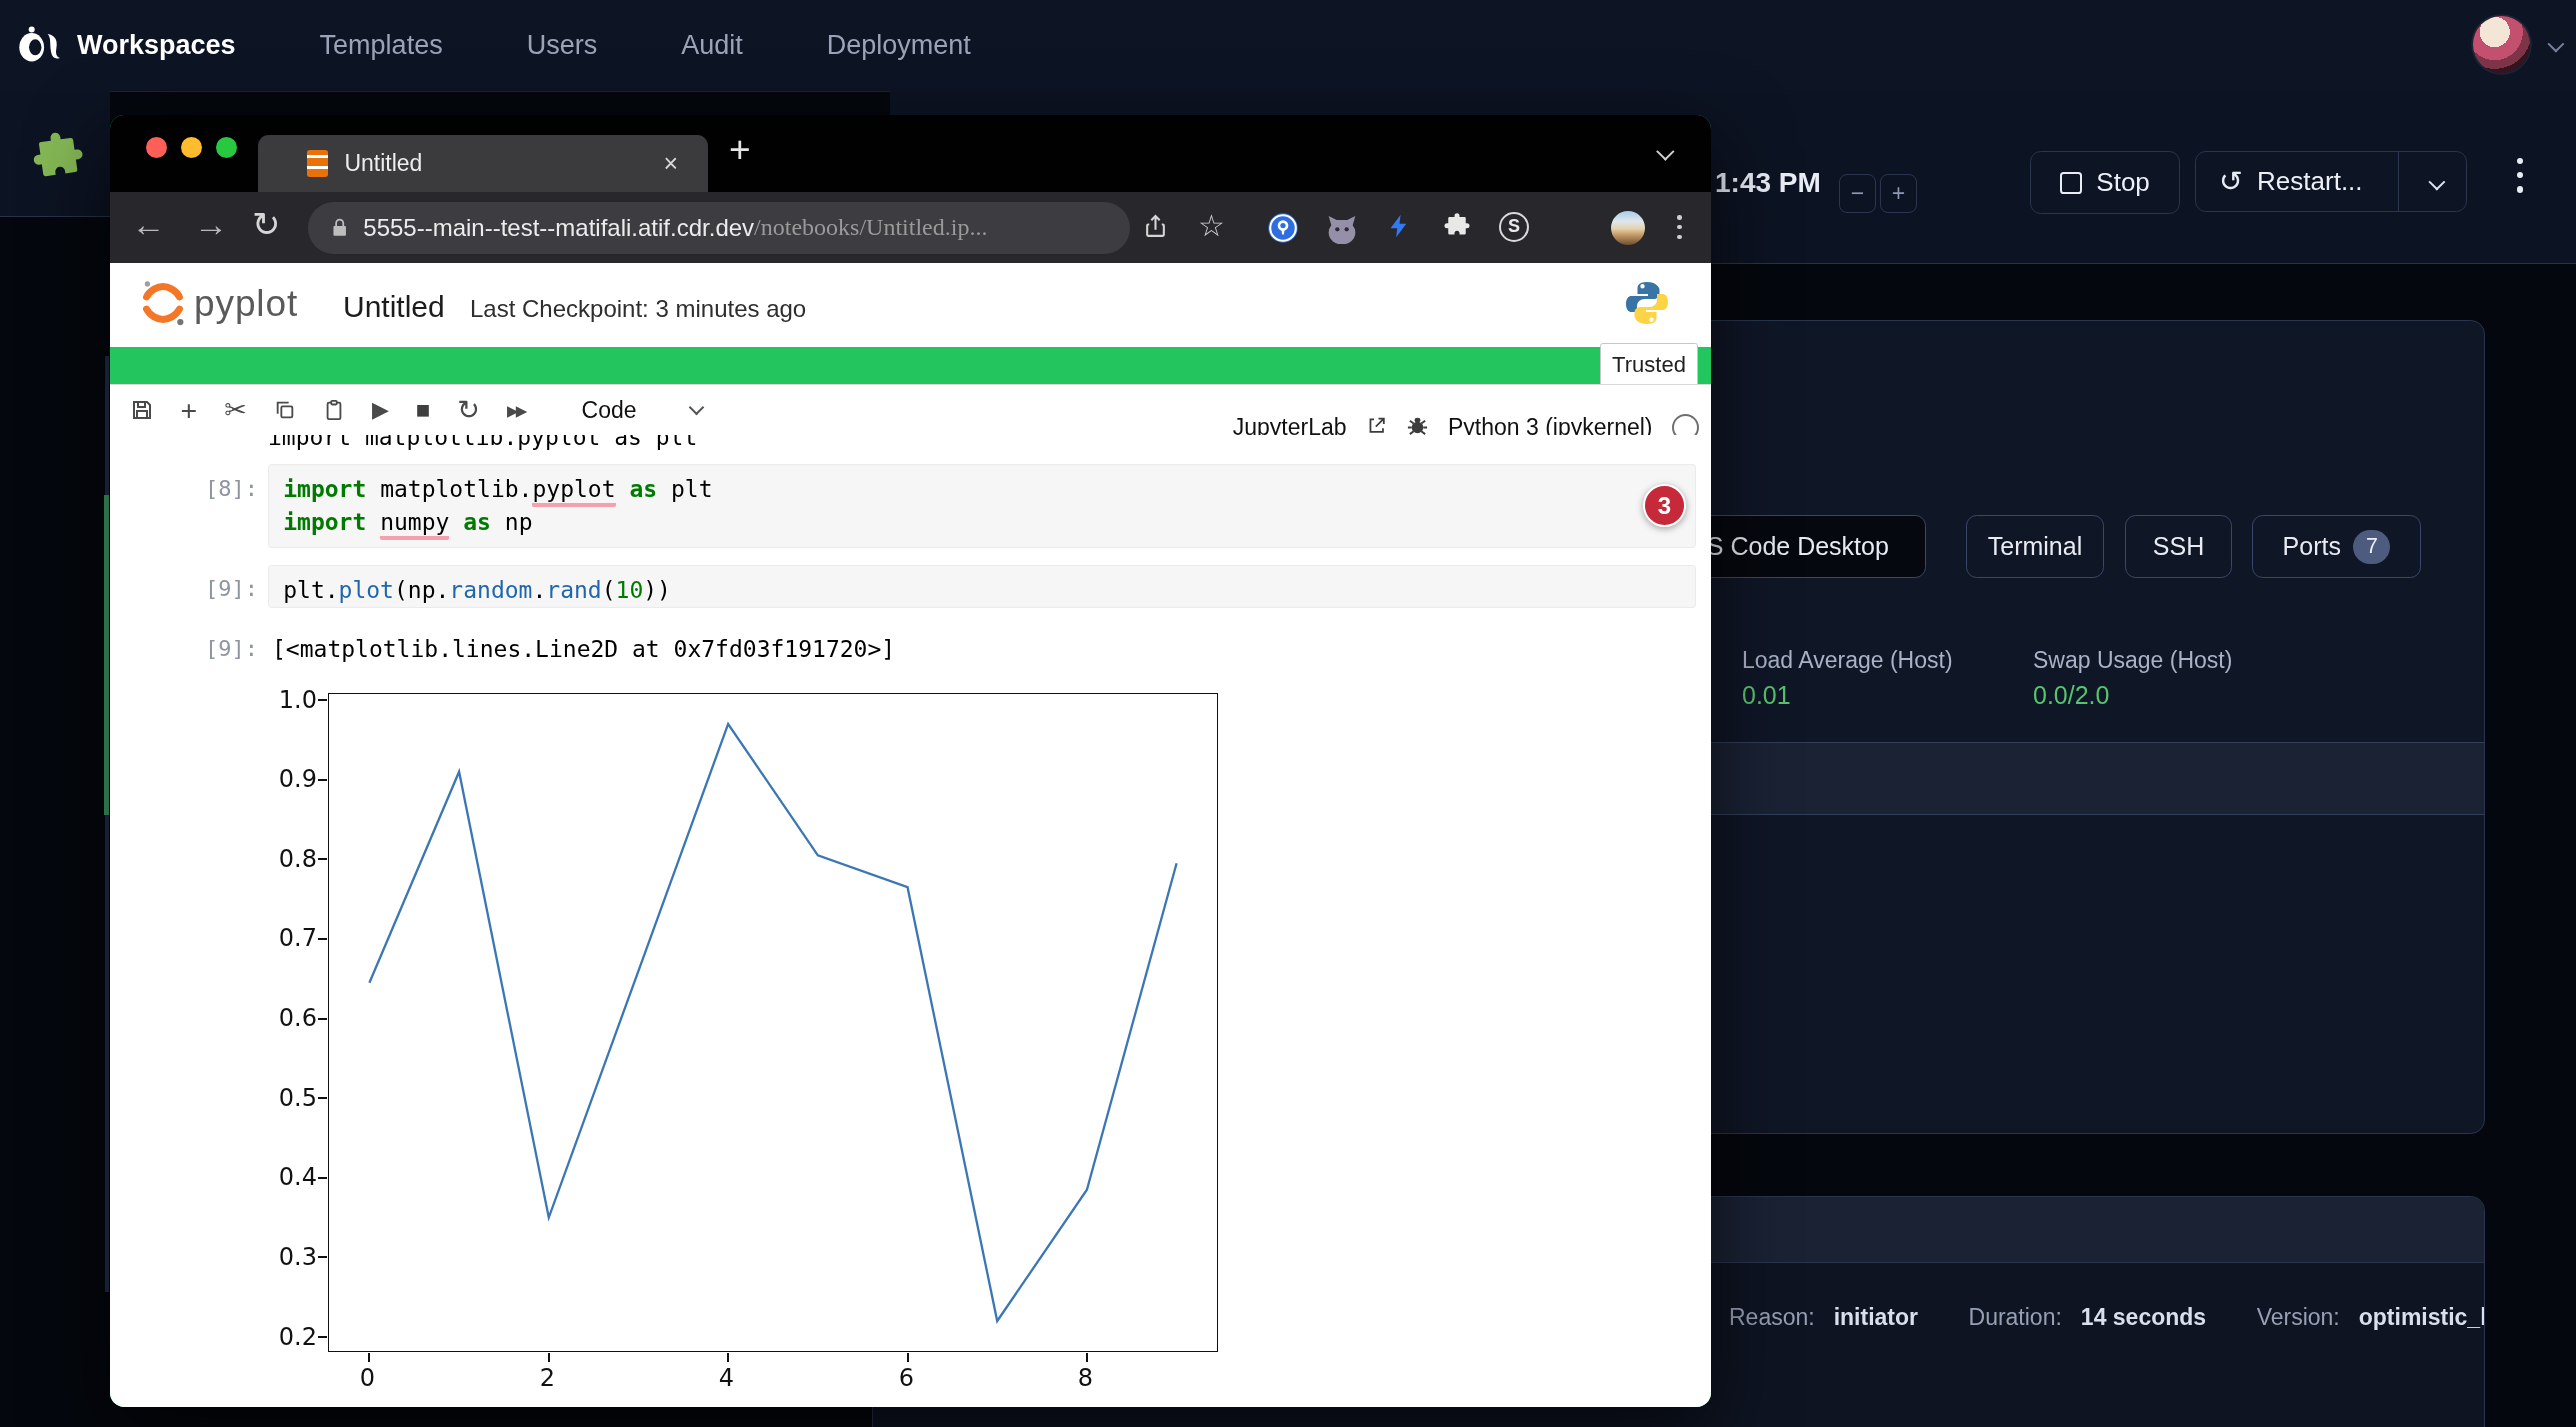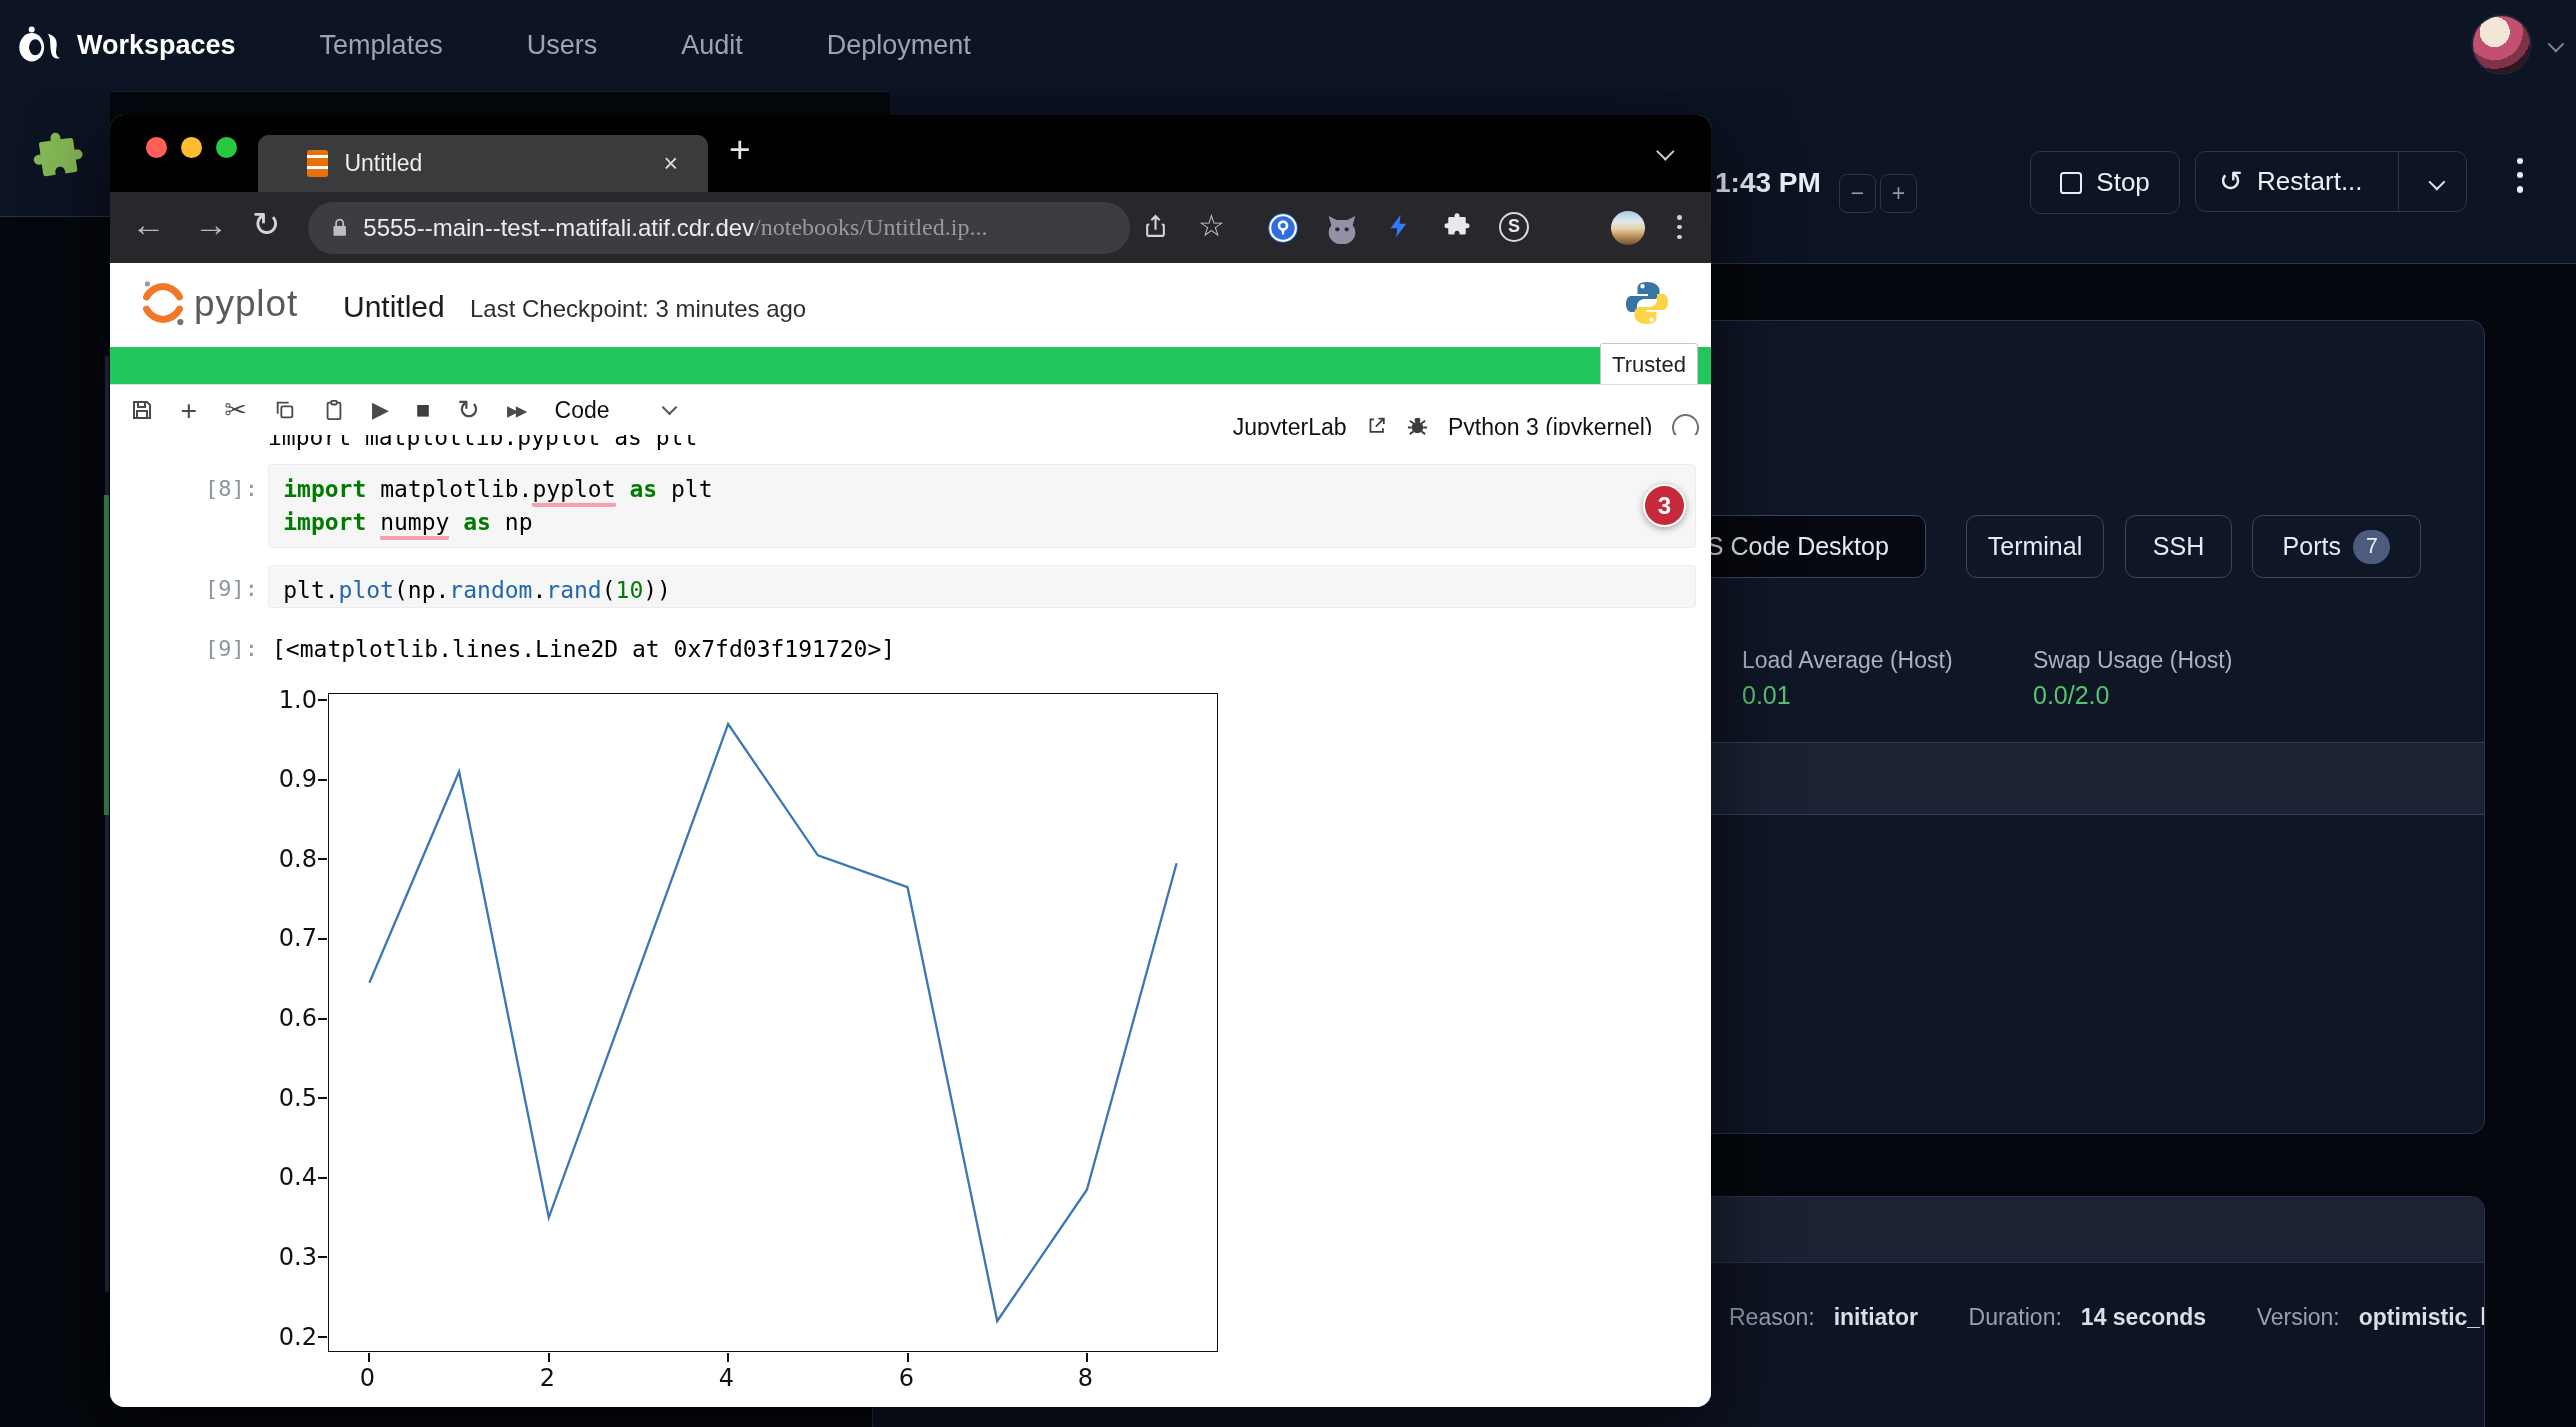--- a/index.html
+++ b/index.html
@@ -89,21 +89,21 @@
   .jp-title{font-size:30px;color:#1c1c1c;}
   .jp-checkpoint{font-size:24px;color:#2e2e2e;}
   .jp-menu{position:absolute;left:0;top:231px;width:100%;height:37px;background:#fff;display:flex;align-items:center;
            padding-left:34px;gap:41px;box-sizing:border-box;}
   .jp-menu span{font-size:22px;color:#161616;cursor:pointer;}
   .trusted{position:absolute;left:1490px;top:228px;width:96px;height:41px;border:0.9px solid #c6c6c6;border-radius:2.7px;
            background:#fff;display:flex;align-items:center;justify-content:center;font-size:22px;color:#222;cursor:pointer;}
   .jp-toolbar{position:absolute;left:0;top:269px;width:100%;height:52px;background:#fff;border-top:0.9px solid #d9d9d9;
               border-bottom:0.9px solid #d9d9d9;display:flex;align-items:center;padding-left:19.6px;box-sizing:border-box;gap:27px;}
   .tb{color:#4a4a4a;font-size:24px;cursor:pointer;display:inline-flex;align-items:center;line-height:1;}
-  .tb-code{font-size:23px;color:#111;margin-left:3px;}
+  .tb-code{font-size:23px;color:#111;margin-left:30px;}
   .tb-chev{display:inline-block;width:9px;height:9px;border-right:2.2px solid #555;border-bottom:2.2px solid #555;
            transform:rotate(45deg);margin-left:27px;margin-top:-5.3px;}
   .tb-right{position:absolute;right:12.5px;top:16px;height:52px;display:flex;align-items:center;gap:19px;}
   .tb-right .lbl{font-size:23px;color:#111;}
   .kernel-circle{width:23px;height:23px;border:2.7px solid #6f6f6f;border-radius:50%;}
 
   .notebook{position:absolute;left:0;top:320px;width:100%;height:972px;background:#fff;}
   .clip-line{position:absolute;left:158px;top:0;width:1068px;height:16px;overflow:hidden;}
   .clip-line .inner{position:relative;top:-14.2px;}
   .code, .mono{font-family:"DejaVu Sans Mono",monospace;font-size:23px;line-height:33px;color:#000;white-space:pre;}

